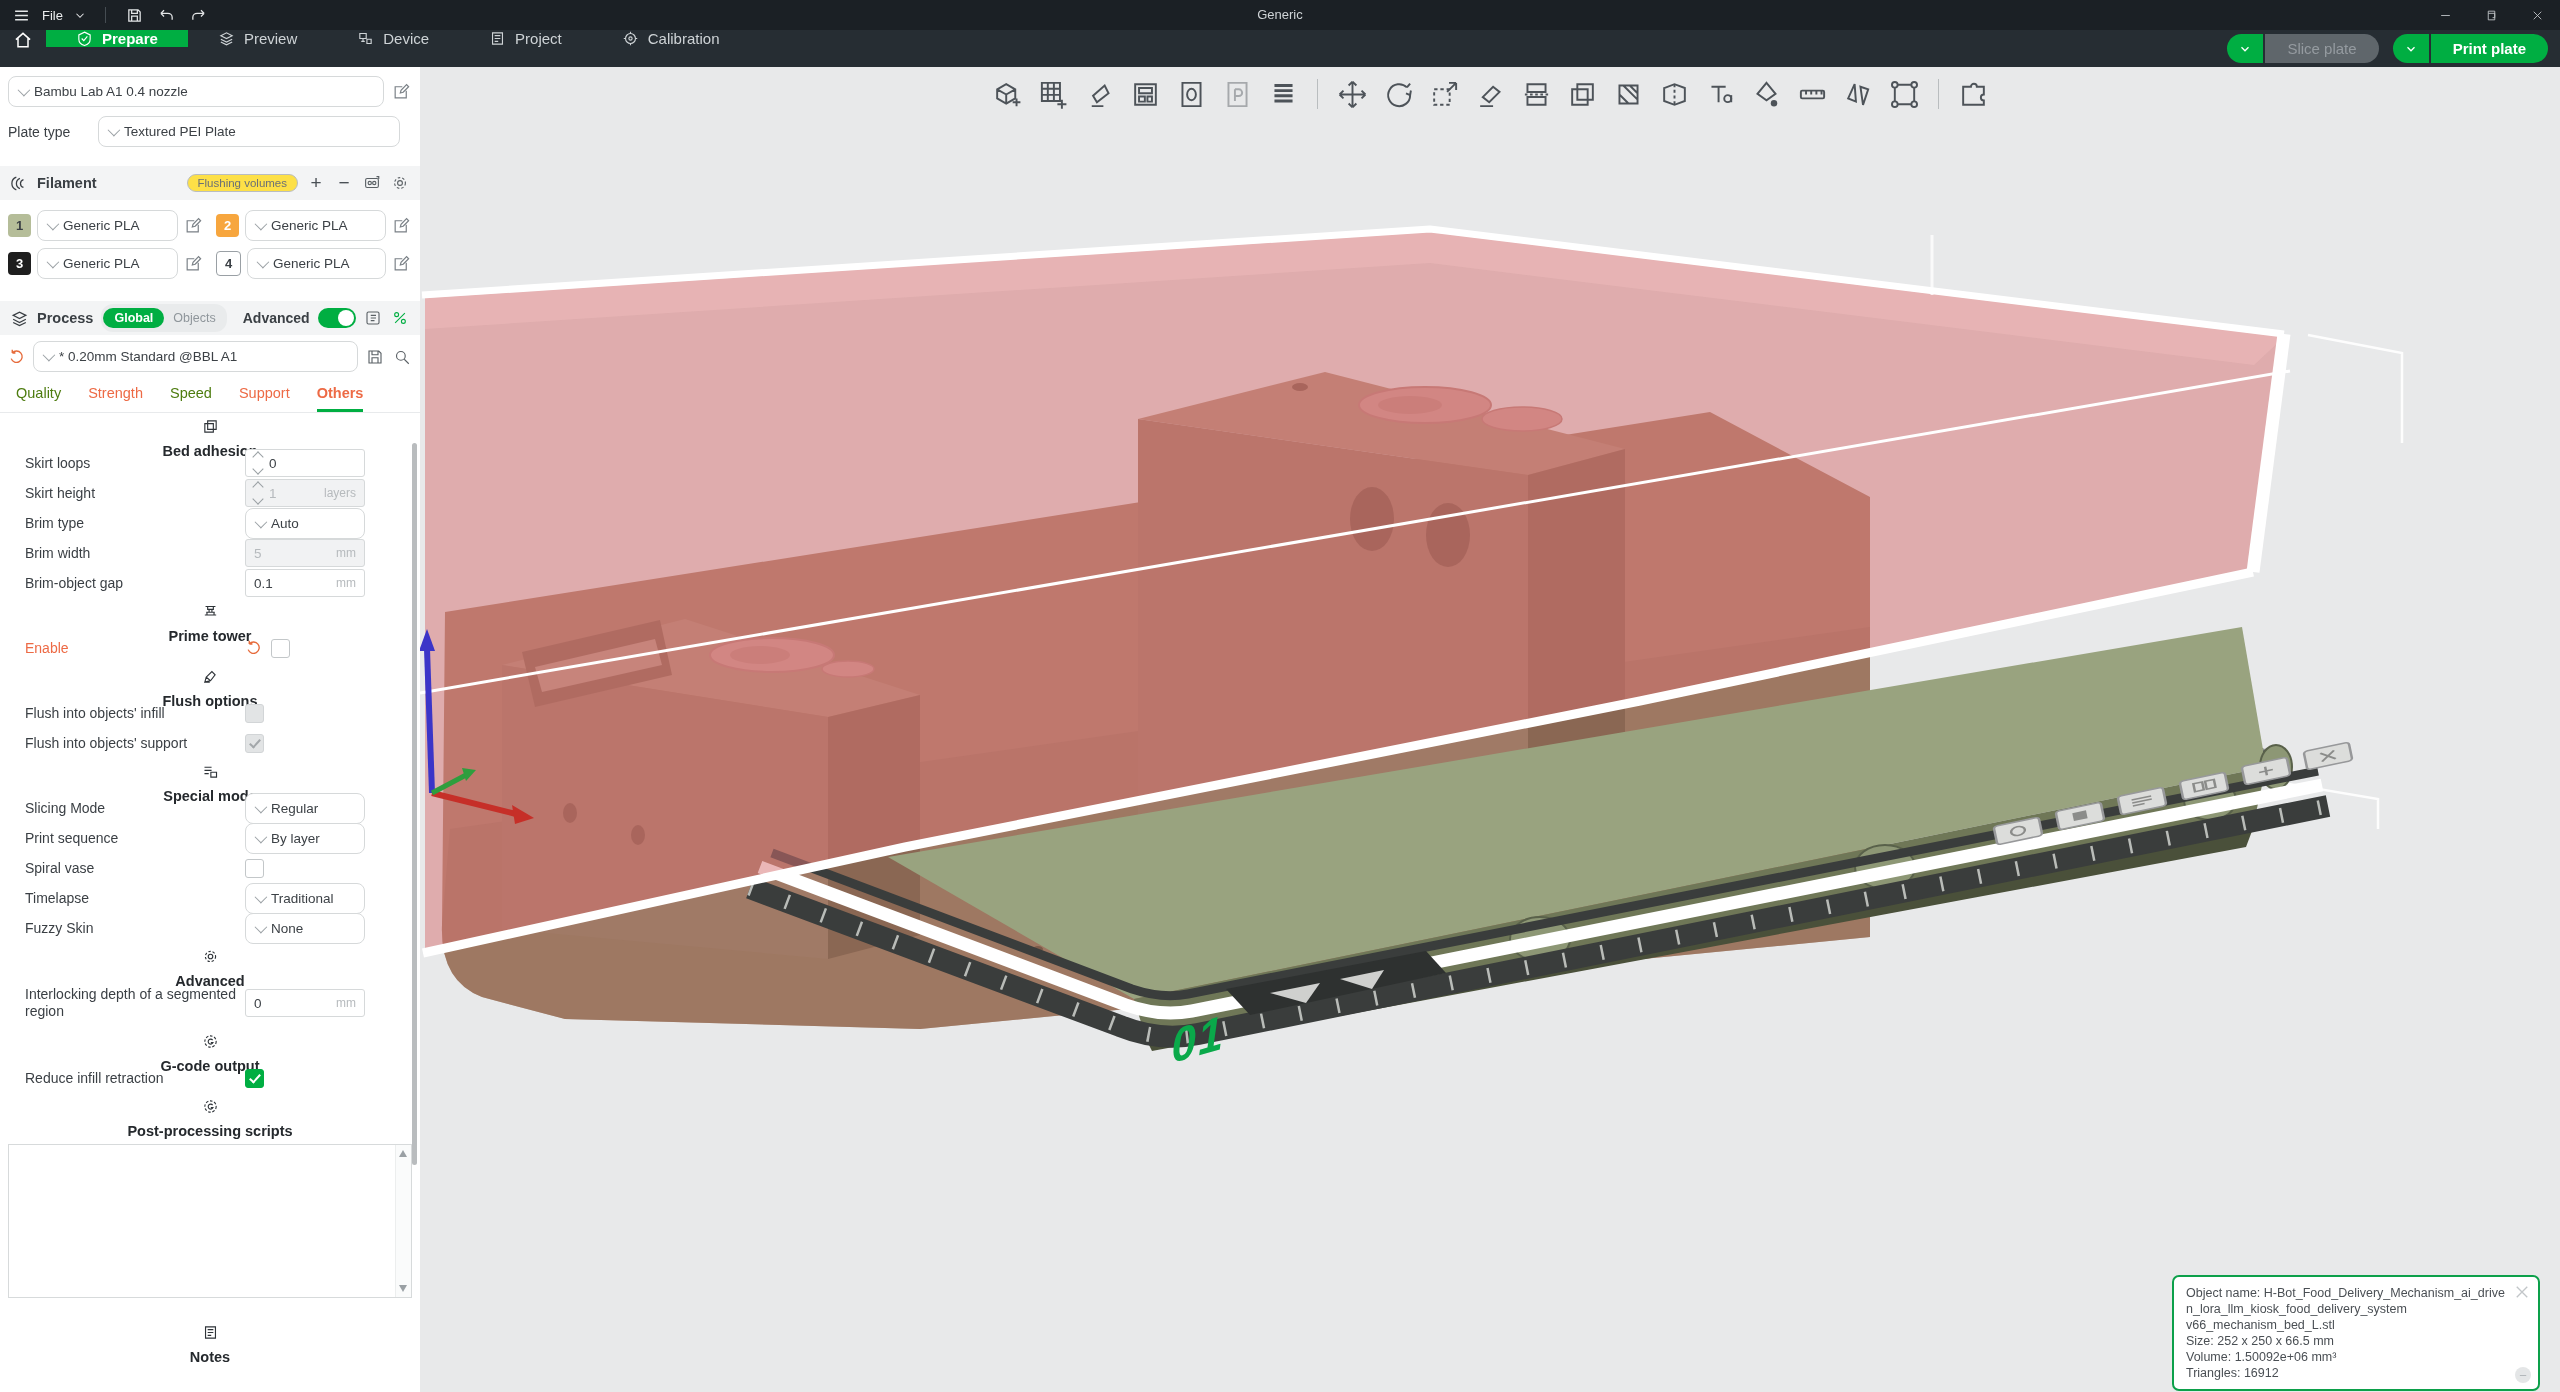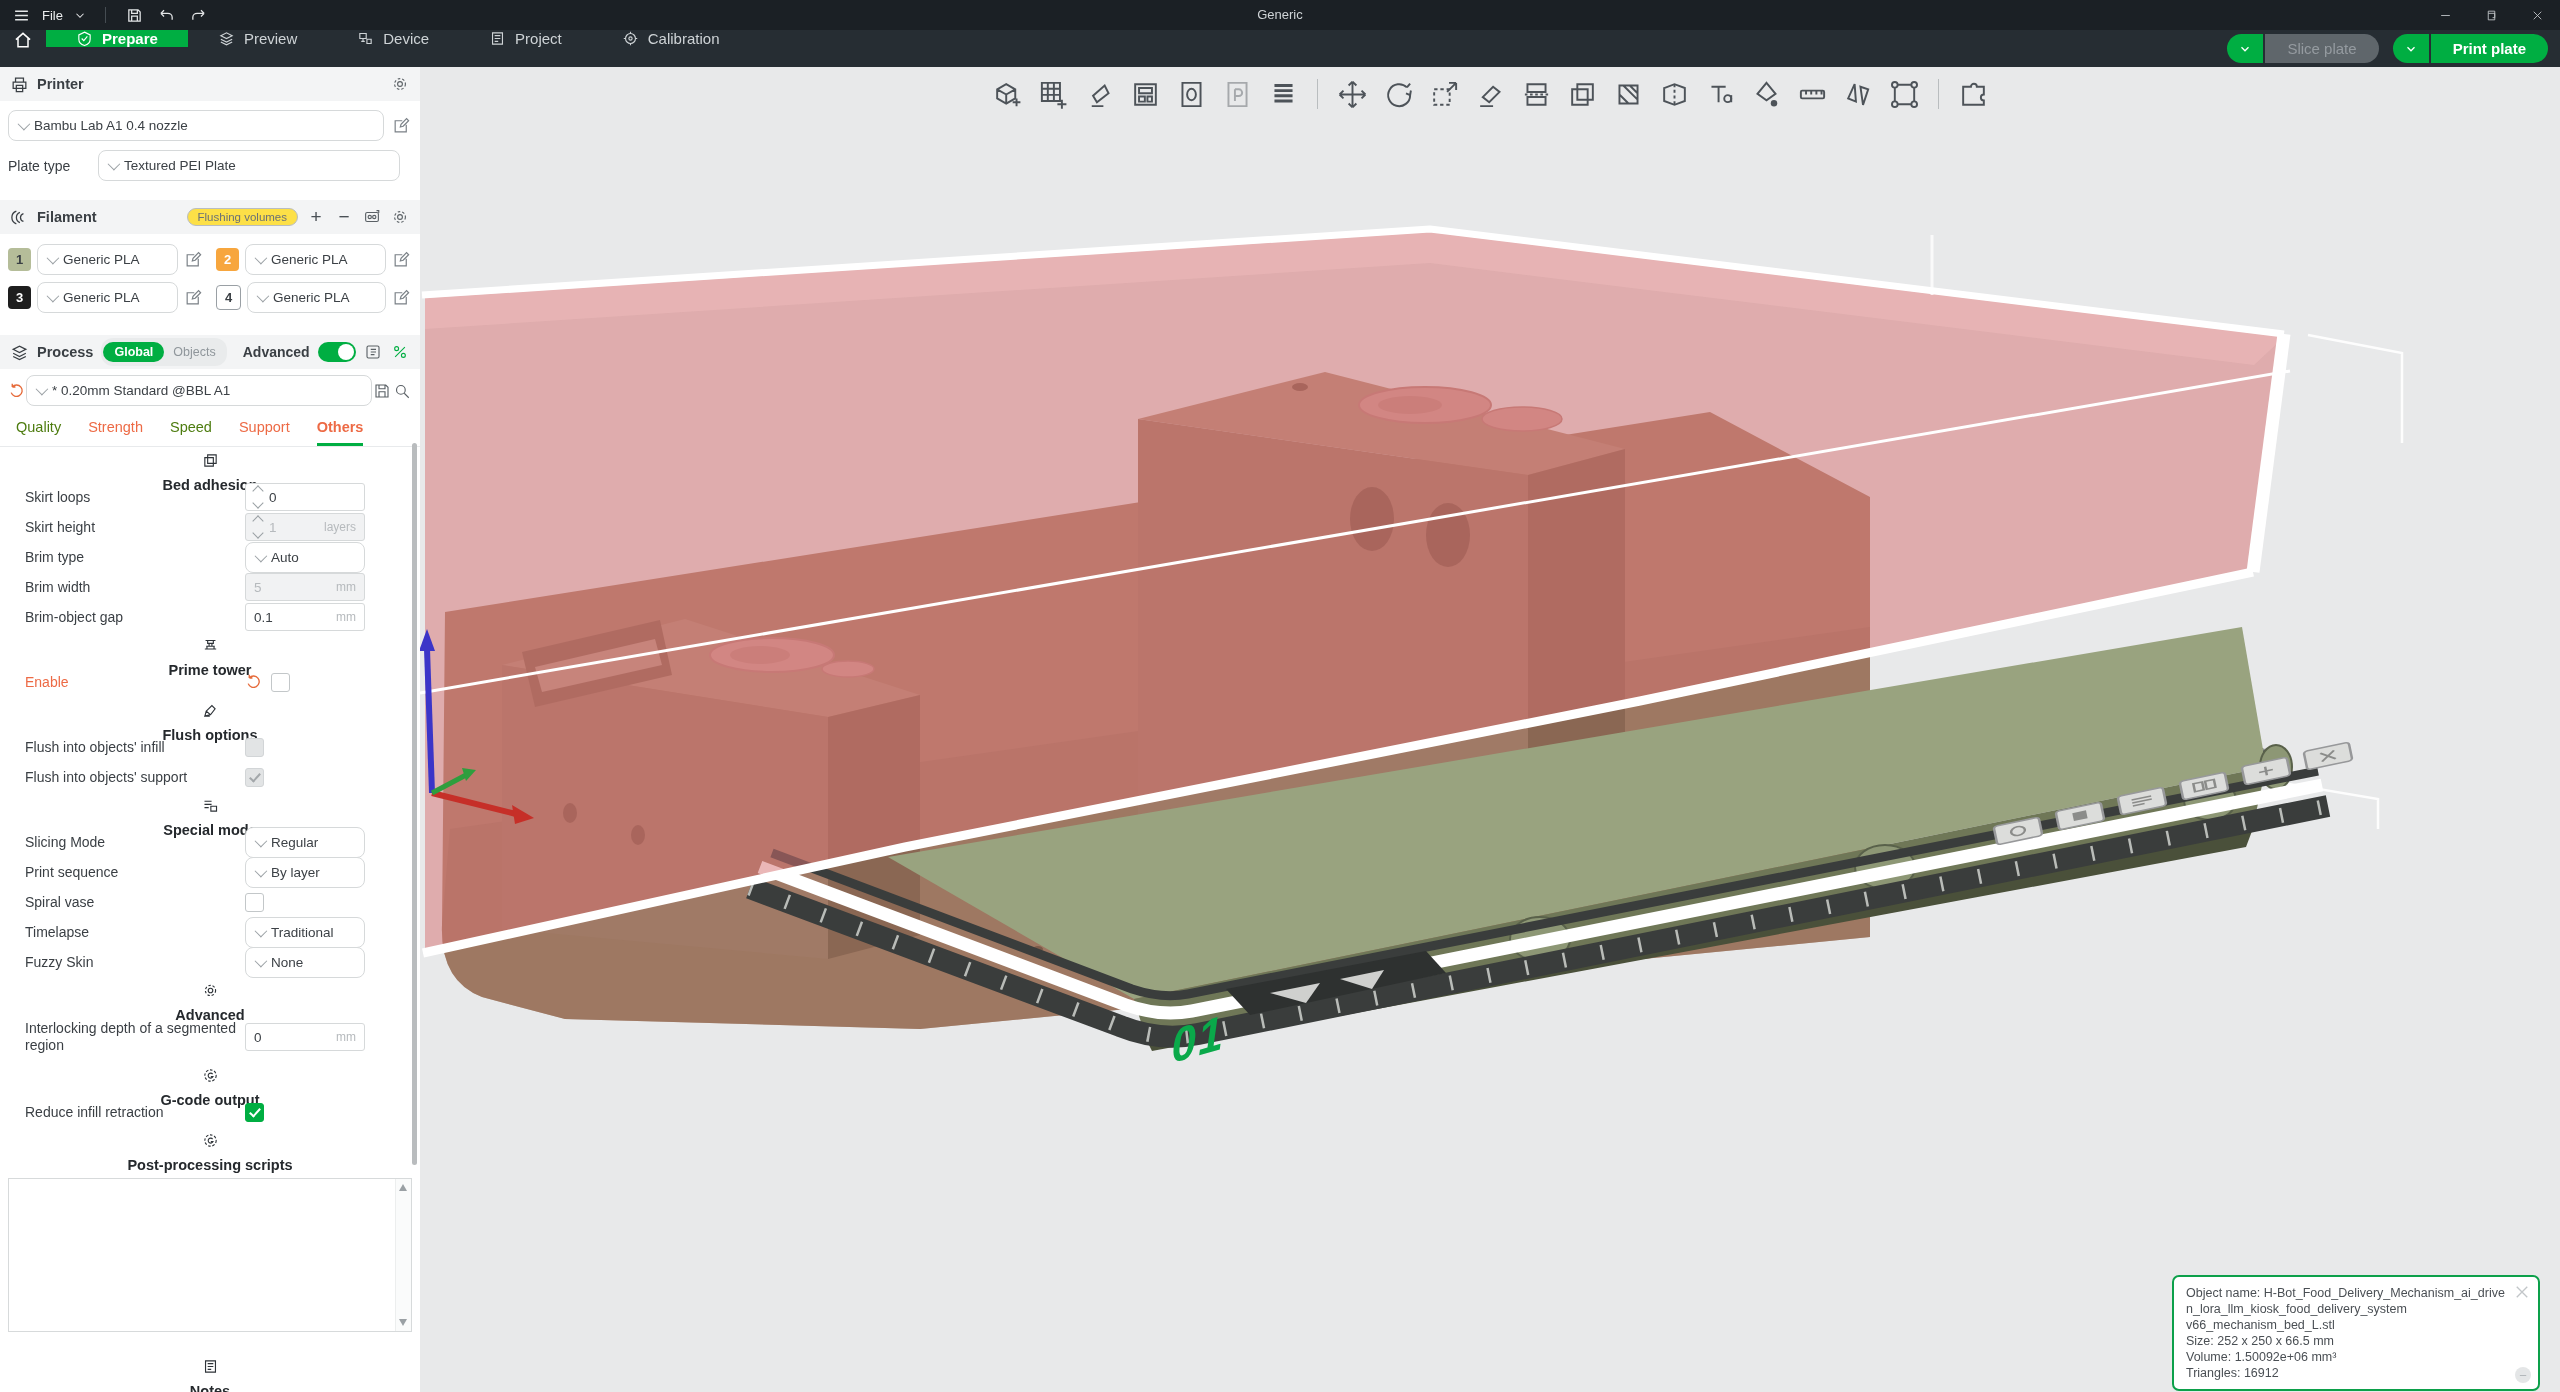--- a/index.html
+++ b/index.html
@@ -50,21 +50,21 @@
   .lbl{font-size:14px;color:#3a3f44;}
   .filgrid{display:grid;grid-template-columns:1fr 1fr;gap:7px 12px;padding:10px 8px 0;}
   .filrow{display:flex;align-items:center;gap:6px;}
   .fil-chip{width:23px;height:23px;border-radius:4px;display:flex;align-items:center;justify-content:center;font-size:13px;font-weight:bold;flex:0 0 auto;}
   .seg{display:flex;background:#e9ebec;border-radius:12px;height:24px;padding:2px;align-items:center;}
   .seg .on{background:#00ae42;color:#fff;border-radius:11px;padding:0 11px;font-size:12.5px;line-height:20px;font-weight:bold;}
   .seg .off{color:#8f969b;padding:0 9px;font-size:12.5px;line-height:20px;}
   .advlbl{font-size:14px;font-weight:bold;}
   .toggle{width:38px;height:20px;border-radius:10px;background:#00ae42;position:relative;flex:0 0 auto;}
   .toggle::after{content:'';position:absolute;right:2px;top:2px;width:16px;height:16px;border-radius:8px;background:#fff;}
-  .presetrow{display:flex;align-items:center;gap:0;padding:6px 8px 0;justify-content:flex-end;}
+  .presetrow{display:flex;align-items:center;gap:7px;padding:6px 8px 0;justify-content:flex-end;}
   .undo-orange{width:18px;height:18px;color:#e66a3a;flex:0 0 auto;}
   .undo-orange svg{width:17px;height:17px;stroke:currentColor;fill:none;stroke-width:1.9;}
   .ptabs{display:flex;gap:27px;padding:0 16px;height:36px;align-items:center;border-bottom:1px solid #e8eaec;margin-top:4px;}
   .ptab{font-size:14.5px;color:#4d7c0f;height:36px;display:flex;align-items:center;border-bottom:3px solid transparent;box-sizing:border-box;}
   .ptab.modified{color:#ed6a45;}
   .ptab.active{color:#ed6a45;font-weight:bold;border-bottom-color:#00ae42;}
   .sect{display:flex;align-items:center;gap:8px;padding:0 8px;height:30px;margin-top:5px;flex-direction:column;}
   .sect .bico{width:17px;height:17px;color:#2e3338;}
   .sect .bico svg{width:17px;height:17px;stroke:currentColor;fill:none;stroke-width:1.6;}
   .sect .stitle{font-weight:bold;font-size:14.5px;color:#25292d;white-space:nowrap;}
@@ -388,34 +388,20 @@
           <svg>
             <use href="#sym-chevdown"></use>
           </svg>
         </span>
       <span class="pb-main green">Print plate</span>
     </div>
   </div>
 
   <div class="panel">
 
-    <div class="band">
-      <span class="bico">
-          <svg>
-            <use href="#sym-printer"></use>
-          </svg>
-        </span>
-      <span class="btitle">Printer</span>
-      <span class="spacer"></span>
-      <span class="sico">
-          <svg>
-            <use href="#sym-gear"></use>
-          </svg>
-        </span>
-    </div>
 
     <div class="prow" style="margin-top:9px">
       <div class="combo">
         <span class="chev"></span>
         <span class="ctext">Bambu Lab A1 0.4 nozzle</span>
       </div>
       <span class="editico">
           <svg>
             <use href="#sym-edit"></use>
           </svg>

